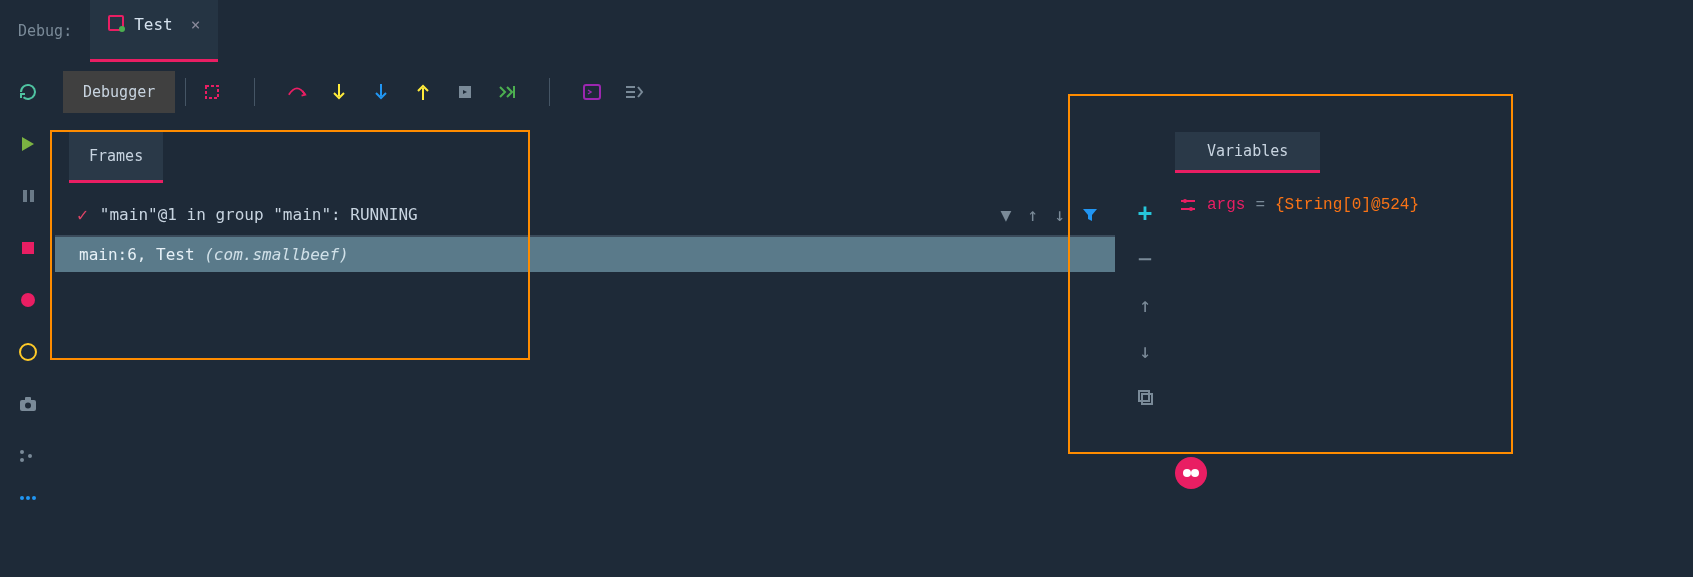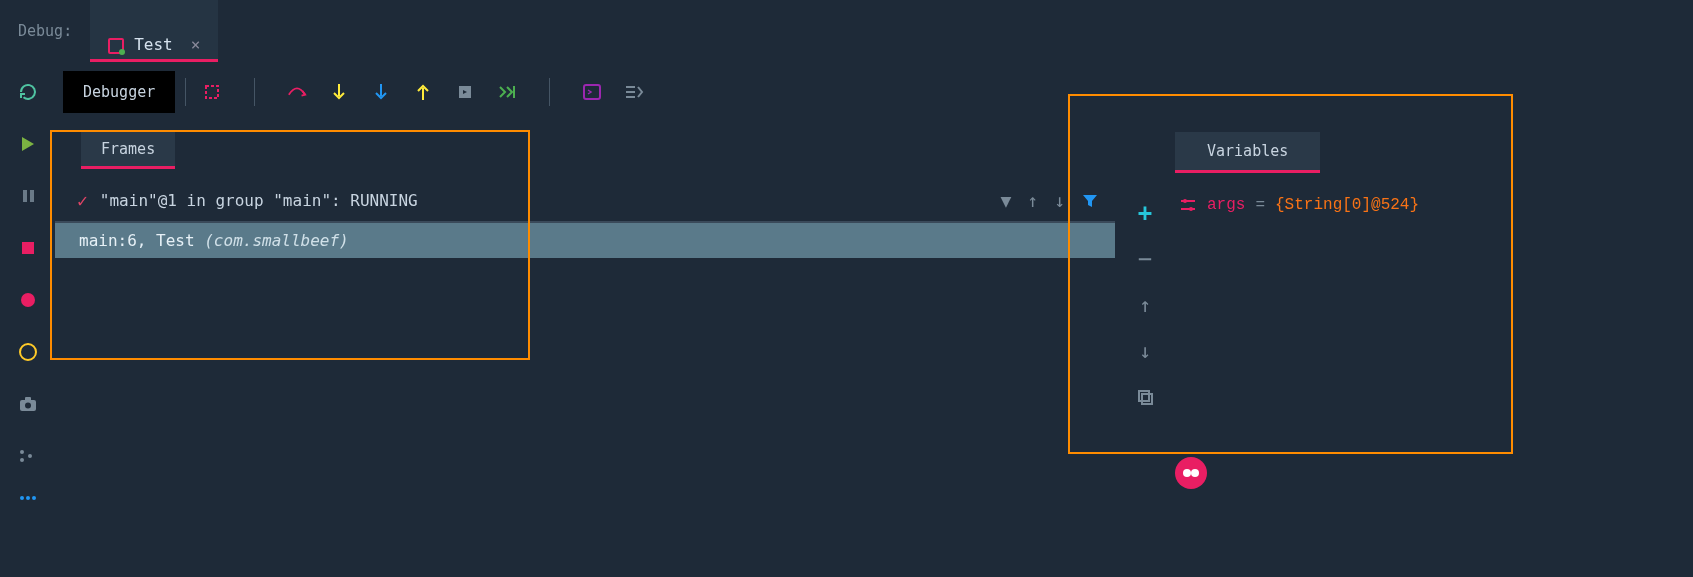--- a/index.html
+++ b/index.html
@@ -23,22 +23,22 @@
   }
   .tabbar-label {
     display: flex;
     align-items: center;
     padding: 8px 18px;
     color: #7a8a98;
     font-size: 15px;
   }
   .tab {
     display: flex;
-    align-items: flex-end;
-    padding: 8px 18px;
+    align-items: flex-start;
+    padding: 15px 18px;
     background: #253443;
     position: relative;
     gap: 10px;
   }
   .tab-underline {
     position: absolute;
     left: 0; right: 0; bottom: 0;
     height: 3px;
     background: #e91e63;
   }
@@ -94,21 +94,21 @@
   }
   .toolbar-tab {
     padding: 12px 20px;
     color: #c8d4e0;
     font-size: 15px;
     display: flex;
     align-items: center;
     gap: 8px;
     cursor: pointer;
   }
-  .toolbar-tab.active { background: #000000; }
+  .toolbar-tab.active { background: #404040; }
   .toolbar-sep {
     width: 1px; height: 28px;
     background: #455565;
     margin: 0 10px;
   }
   .tool-icons { display: flex; align-items: center; gap: 22px; margin-left: 6px; }
   .tool-icon { width: 20px; height: 20px; display:flex; align-items:center; justify-content:center; cursor:pointer; }
 
   
   .panels {
@@ -121,22 +121,22 @@
     flex: 0 0 1060px;
     display: flex;
     flex-direction: column;
     position: relative;
     padding-top: 10px;
   }
   .frames-tab {
     display: inline-flex;
     align-items: center;
     background: #2a3948;
-    padding: 8px 20px;
-    margin-left: 26px;
+    padding: 15px 20px;
+    margin-left: 14px;
     position: relative;
     font-size: 15px;
     color: #c8d4e0;
   }
   .frames-tab .underline {
     position: absolute;
     left:0; right:0; bottom:-3px;
     height:3px;
     background:#e91e63;
   }

